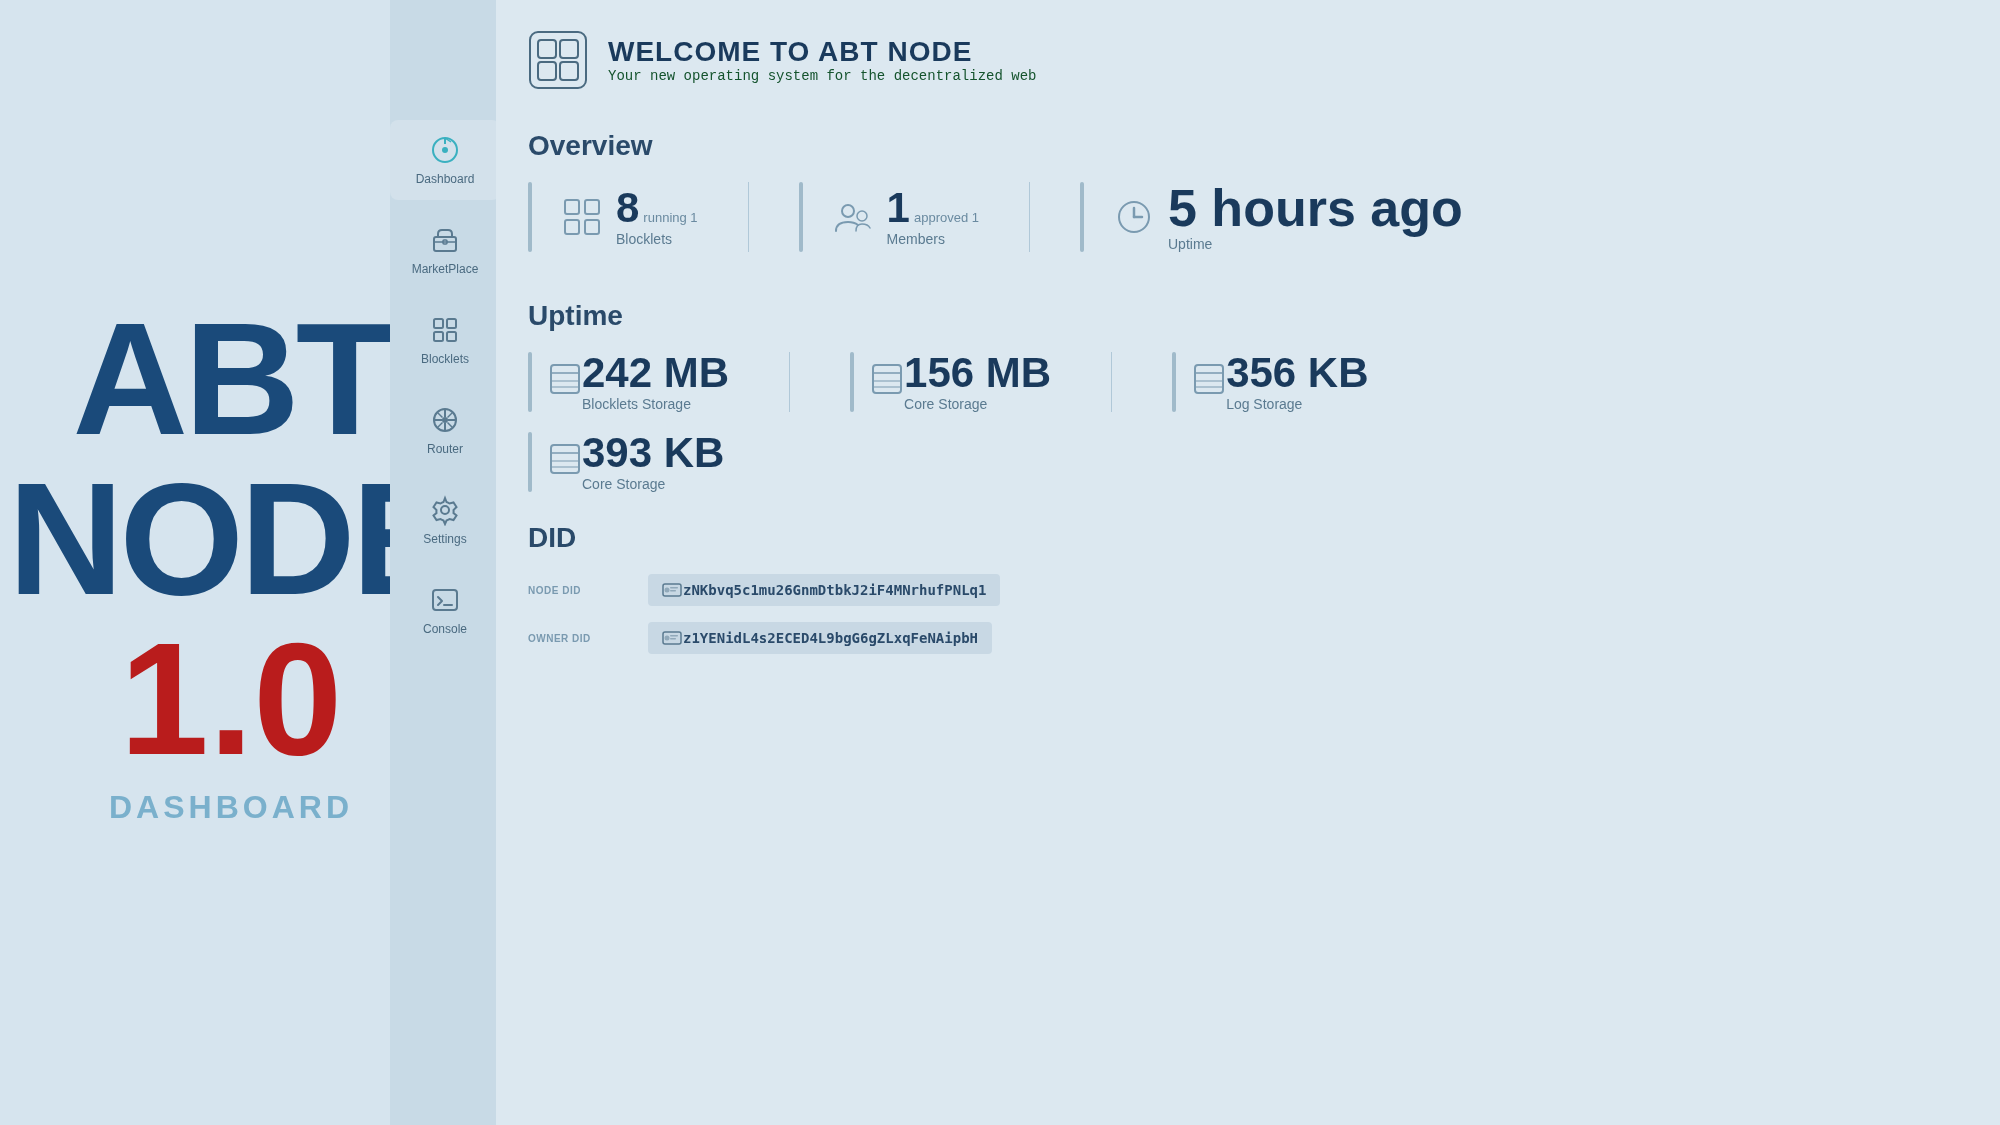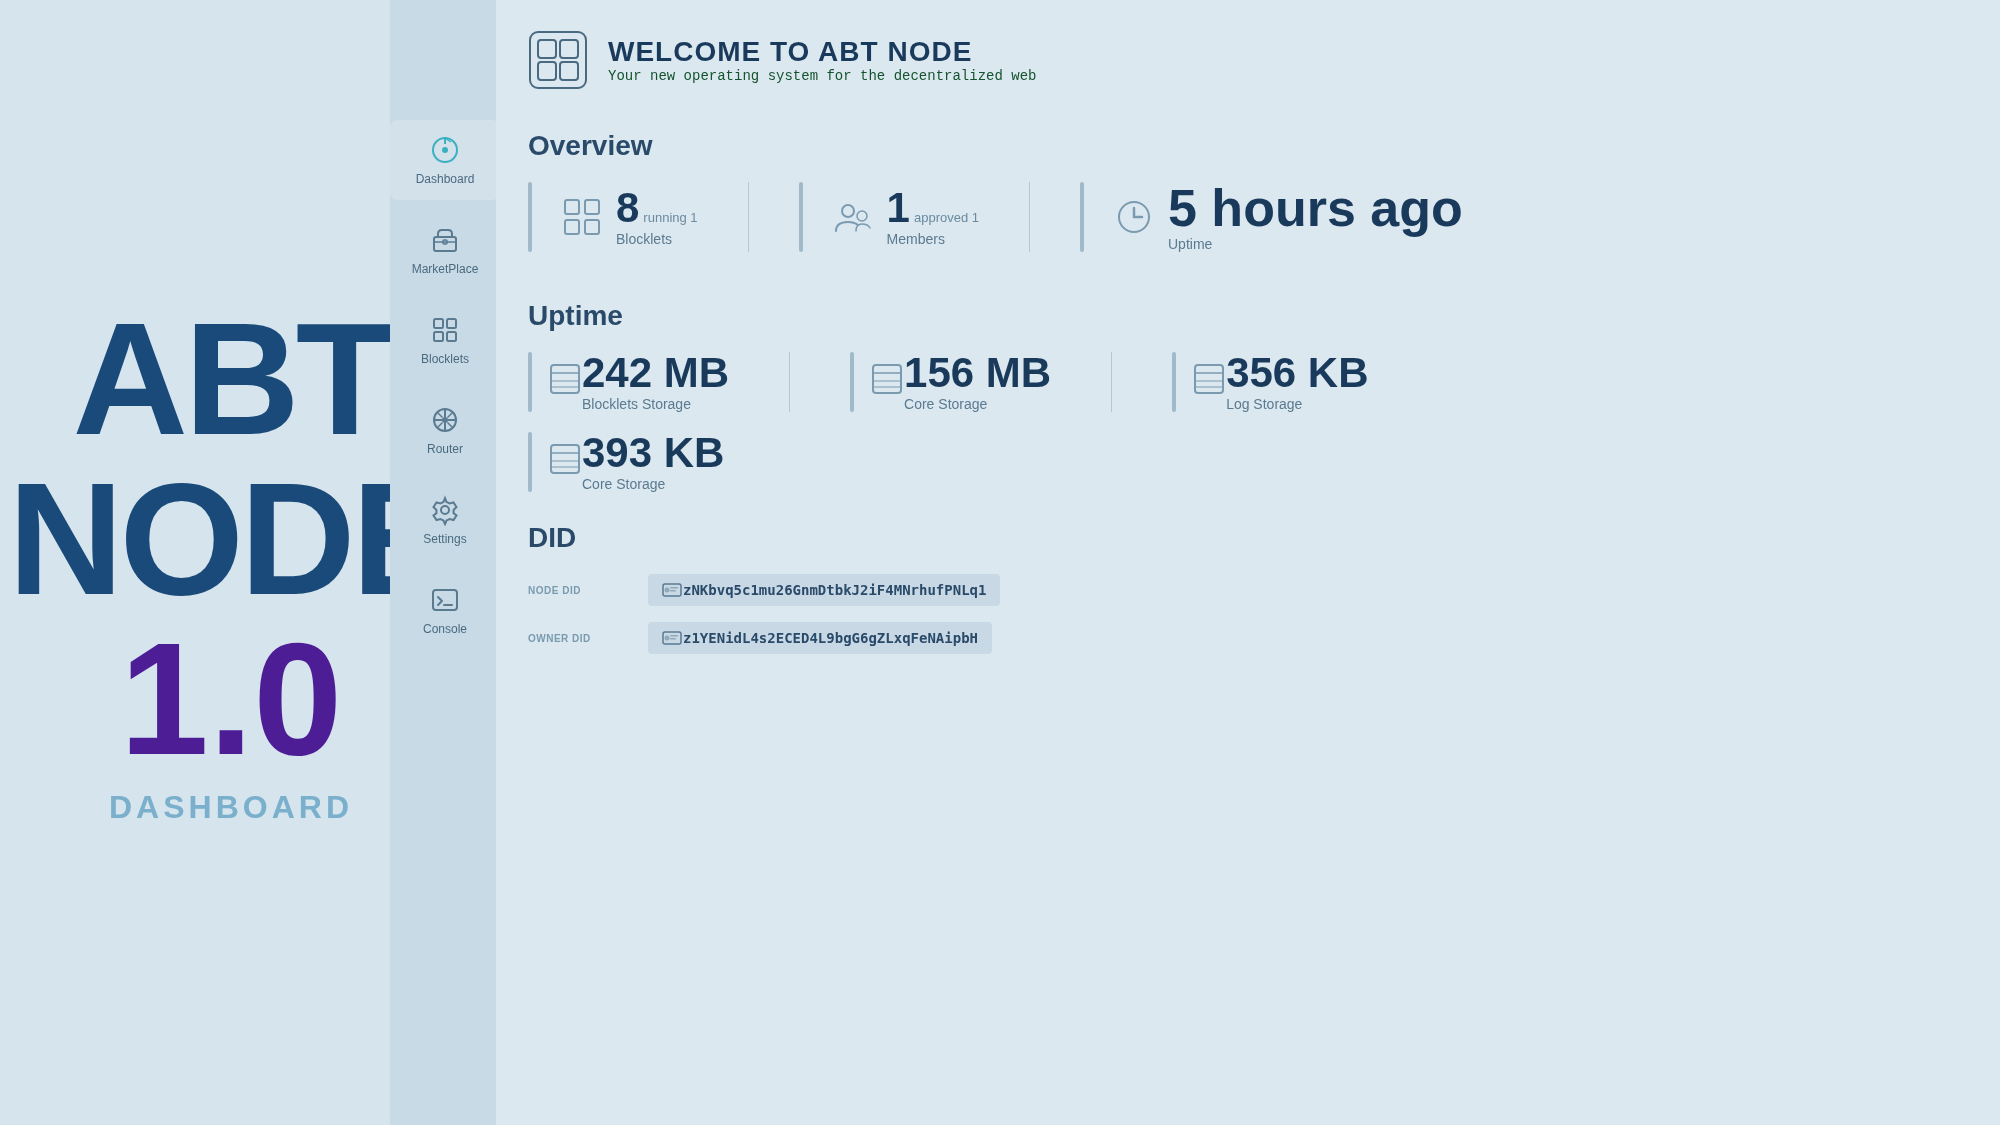--- a/index.html
+++ b/index.html
@@ -32,21 +32,21 @@
       font-weight: 900;
       color: #1a4a7a;
       line-height: 1;
       text-align: center;
       letter-spacing: -4px;
     }
 
     .brand-version {
       font-size: 160px;
       font-weight: 900;
-      color: #4c1d95;
+      color: #b91c1c;
       line-height: 1;
       text-align: left;
     }
 
     .brand-subtitle {
       font-size: 32px;
       font-weight: 700;
       color: #7ab0cc;
       text-align: center;
       letter-spacing: 4px;

